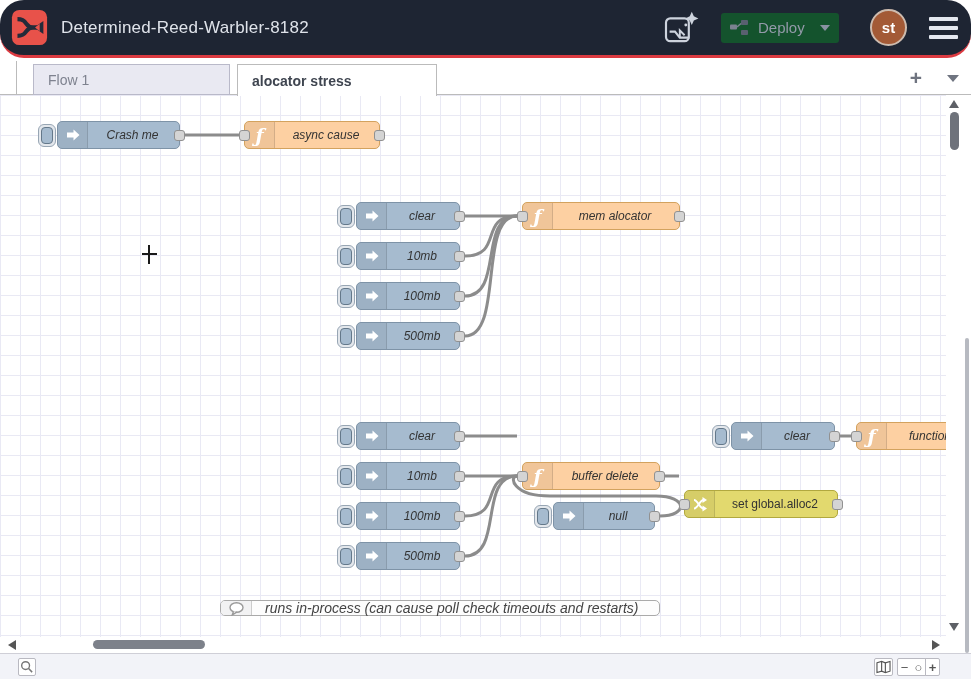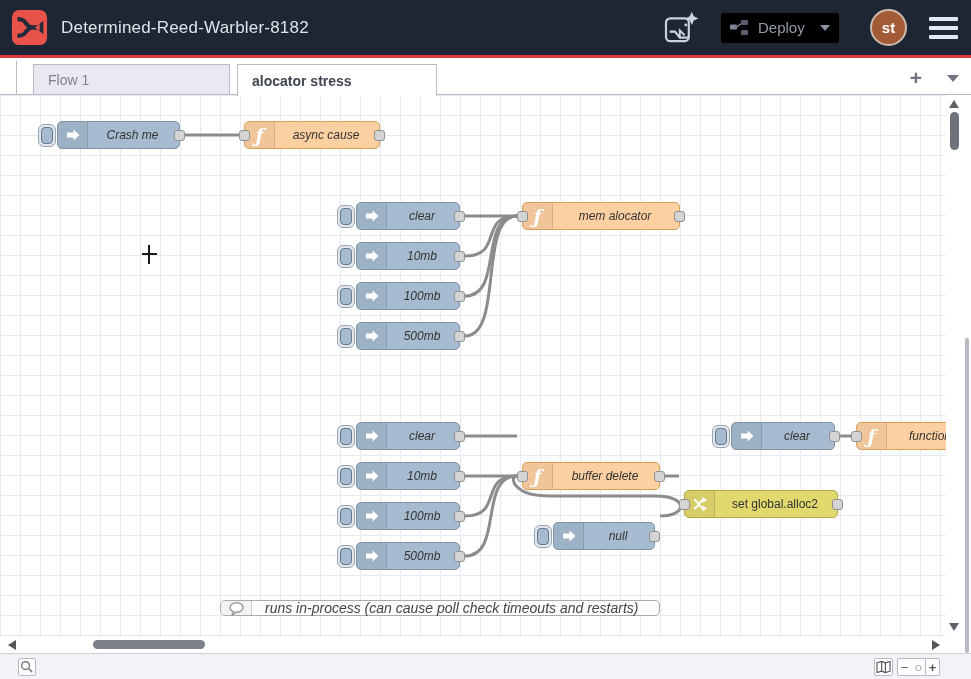--- a/index.html
+++ b/index.html
@@ -2,26 +2,26 @@
 <html><head>
 <meta charset="utf-8">
 <style>
   * { margin:0; padding:0; box-sizing:border-box; }
   html,body { width:971px; height:679px; overflow:hidden; }
   body { font-family:"Liberation Sans", sans-serif; background:#fff; position:relative; }
 
   
   .header { position:absolute; left:0; top:0; width:971px; height:58px;
             background:#1e2533; border-bottom:3px solid #dc3a41;
-            display:flex; align-items:center; }
+            display:flex; align-items:center;border-radius:24px; }
   .logo { width:37px; height:37px; margin-left:11px; flex:0 0 auto; }
   .app-title { color:#dfe3ea; font-size:17px; margin-left:13px; letter-spacing:.2px; }
   .header-spacer { flex:1; }
   .ai-icon { width:36px; height:34px; margin-right:22px; }
-  .deploy-btn { width:118px; height:30px; background:#000000; border-radius:3px;
+  .deploy-btn { width:118px; height:30px; background:#14532d; border-radius:3px;
                 display:flex; align-items:center; padding:0 9px; margin-right:31px; }
   .deploy-btn svg { width:19px; height:17px; }
   .deploy-label { color:#939aa9; font-size:15px; margin-left:9px; }
   .deploy-caret { margin-left:auto; width:0; height:0; border-left:5px solid transparent;
                   border-right:5px solid transparent; border-top:6px solid #8a92a2; }
   .avatar { width:37px; height:37px; border-radius:50%; background:#a35a36;
             border:2px solid #cdbbae; color:#fff; font-size:15px; font-weight:bold;
             display:flex; align-items:center; justify-content:center; margin-right:22px; }
   .hamburger { width:29px; height:22px; display:flex; flex-direction:column;
                justify-content:space-between; margin-right:13px; }
@@ -314,21 +314,21 @@
           <path d="M2,12.5 C6,12.5 7.5,4 11.5,4" stroke="#fff" stroke-width="2" fill="none"></path>
           <path d="M2,4 C6,4 7.5,12.5 11.5,12.5" stroke="#fff" stroke-width="2" fill="none"></path>
           <polygon points="10.5,1 15,4 10.5,7" fill="#fff"></polygon>
           <polygon points="10.5,9.5 15,12.5 10.5,15.5" fill="#fff"></polygon>
         </svg>
       </div>
       <div class="label">set global.alloc2</div>
       <div class="port in"></div>
       <div class="port out"></div>
     </div>
-    <div class="node" style="left: 553px; top: 407px; width: 102px; background: rgb(166, 187, 207); border-color: rgb(126, 147, 167); margin-top: 20px;">
+    <div class="node" style="left: 553px; top: 407px; width: 102px; background: rgb(166, 187, 207); border-color: rgb(126, 147, 167);">
       <div class="icon-area">
         <svg width="16" height="16" viewBox="0 0 16 16">
           <path d="M2 5.5 h6.5 V2.5 l6 5.5 -6 5.5 V10.5 H2 z" fill="#fff"></path>
         </svg>
       </div>
       <div class="label italic">null</div>
       <div class="inject-btn">
         <div class="inner"></div>
       </div>
       <div class="port out"></div>

